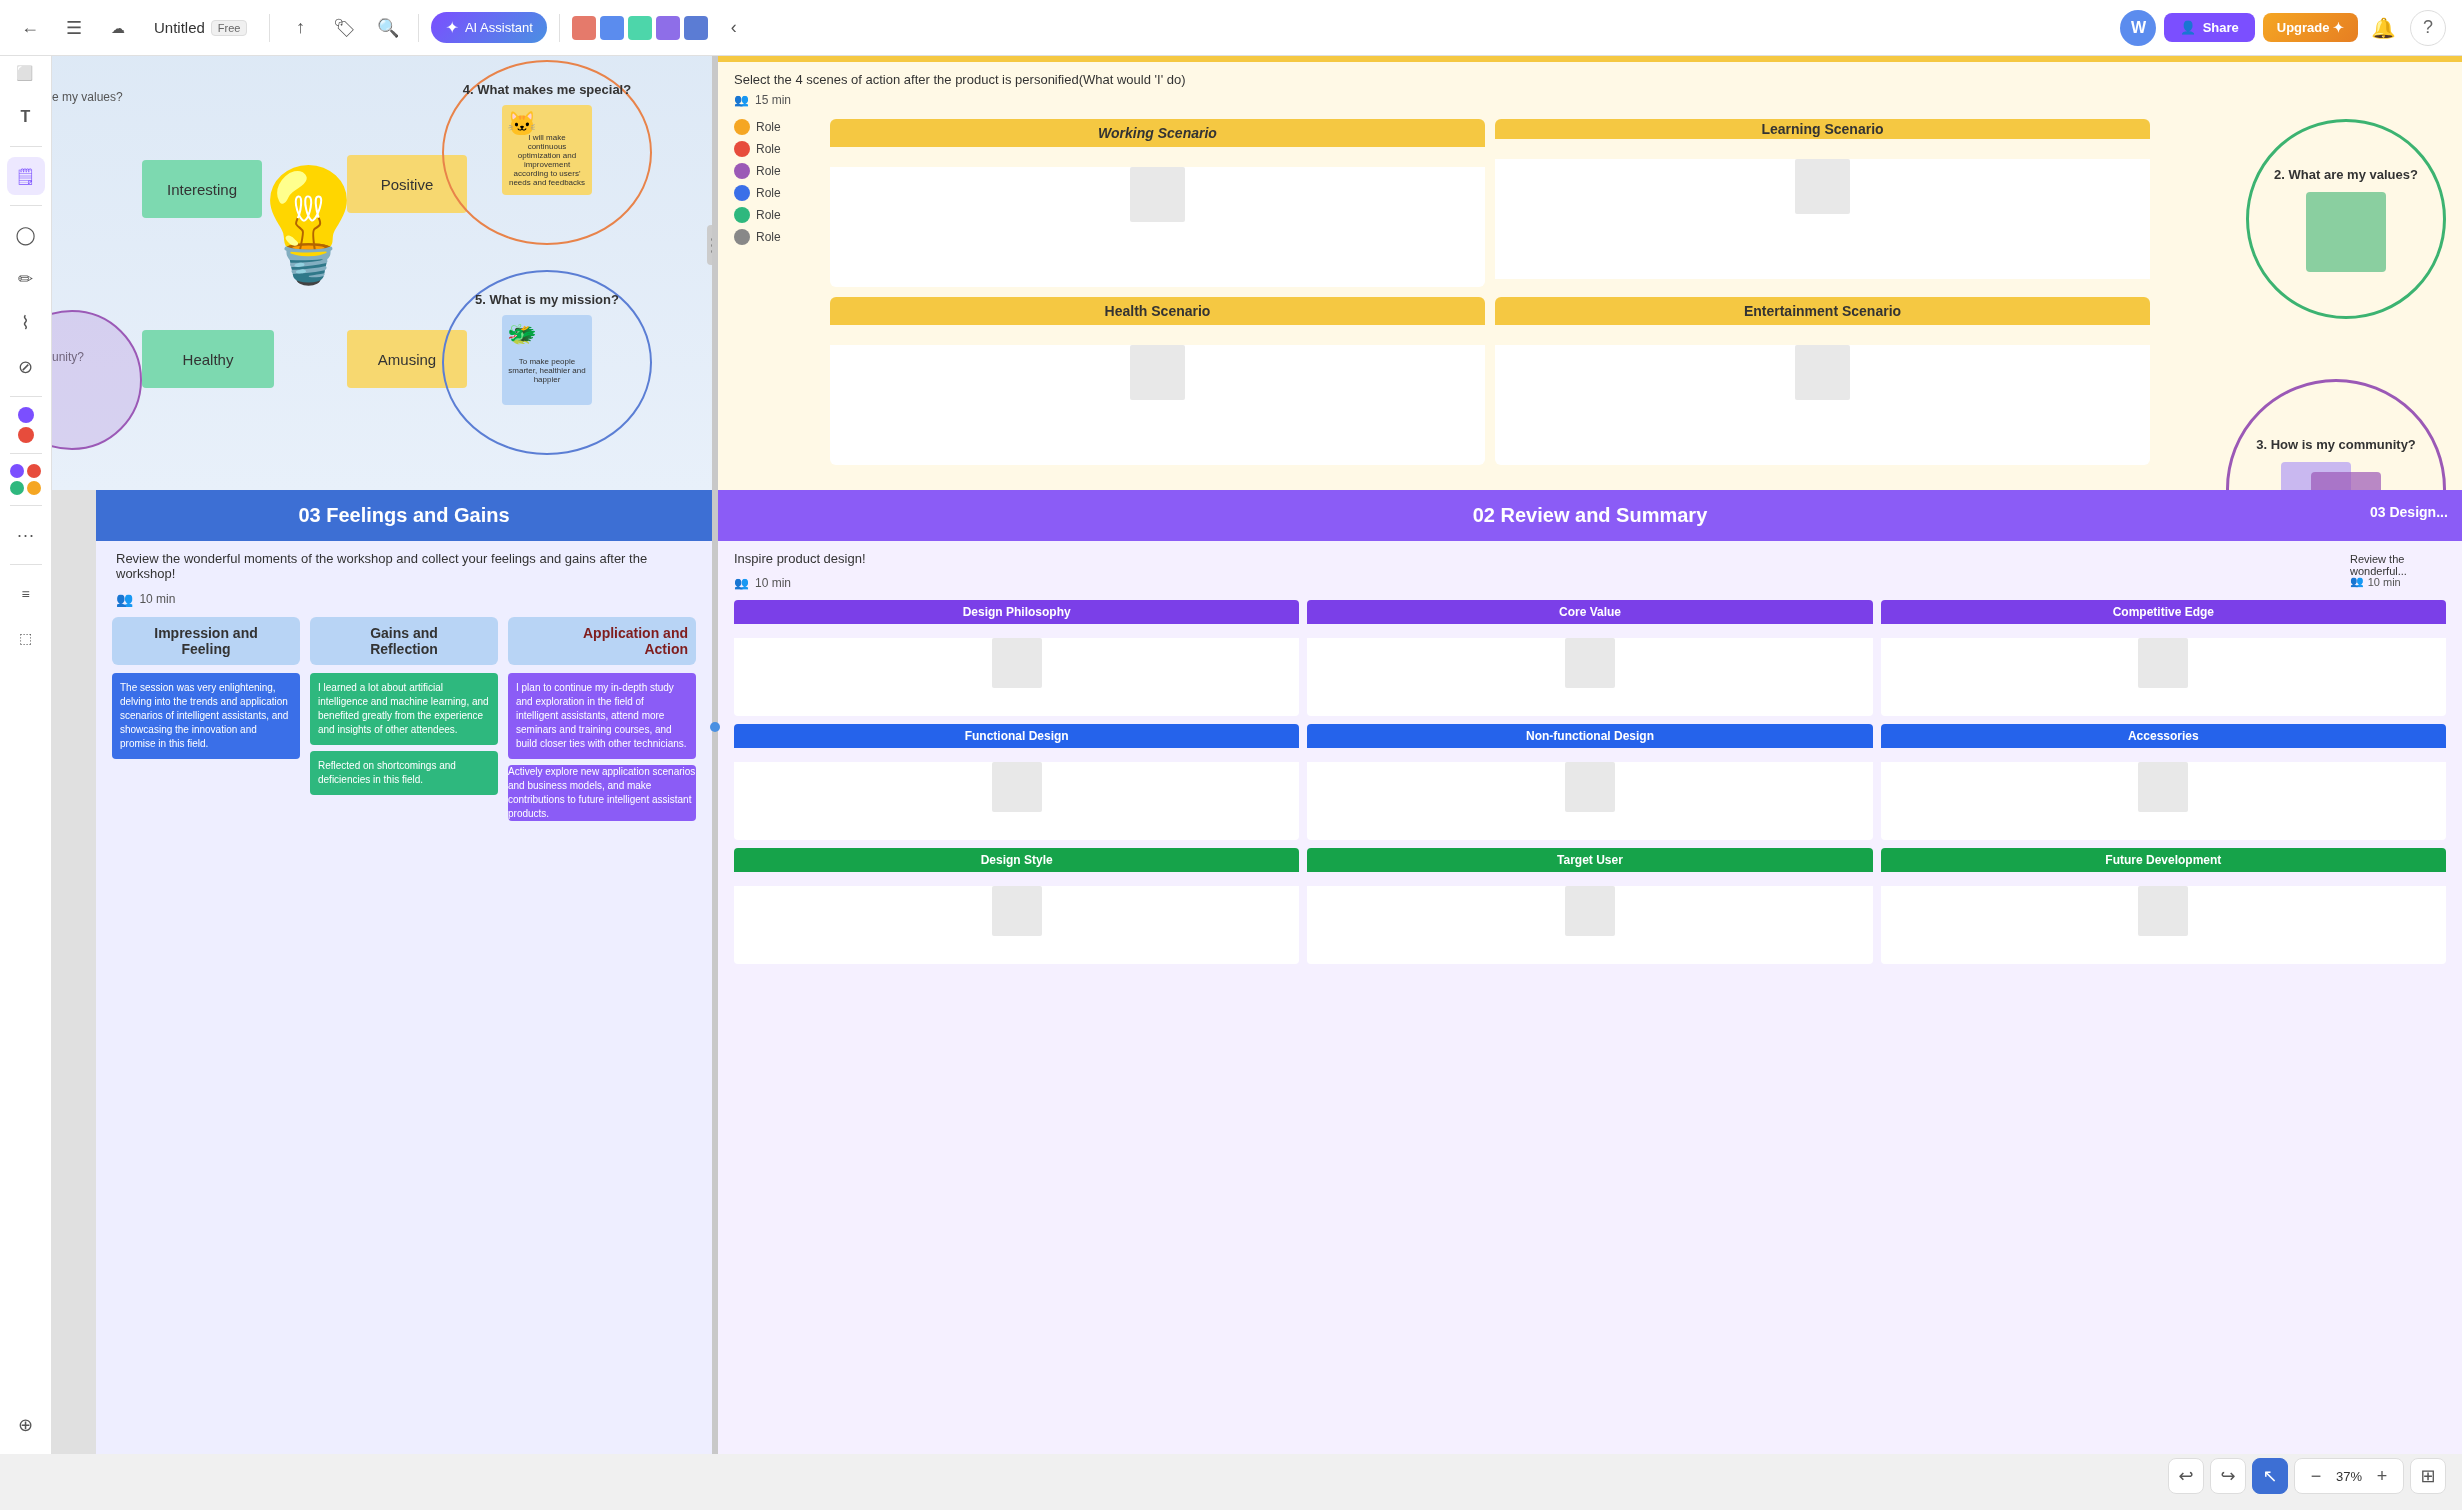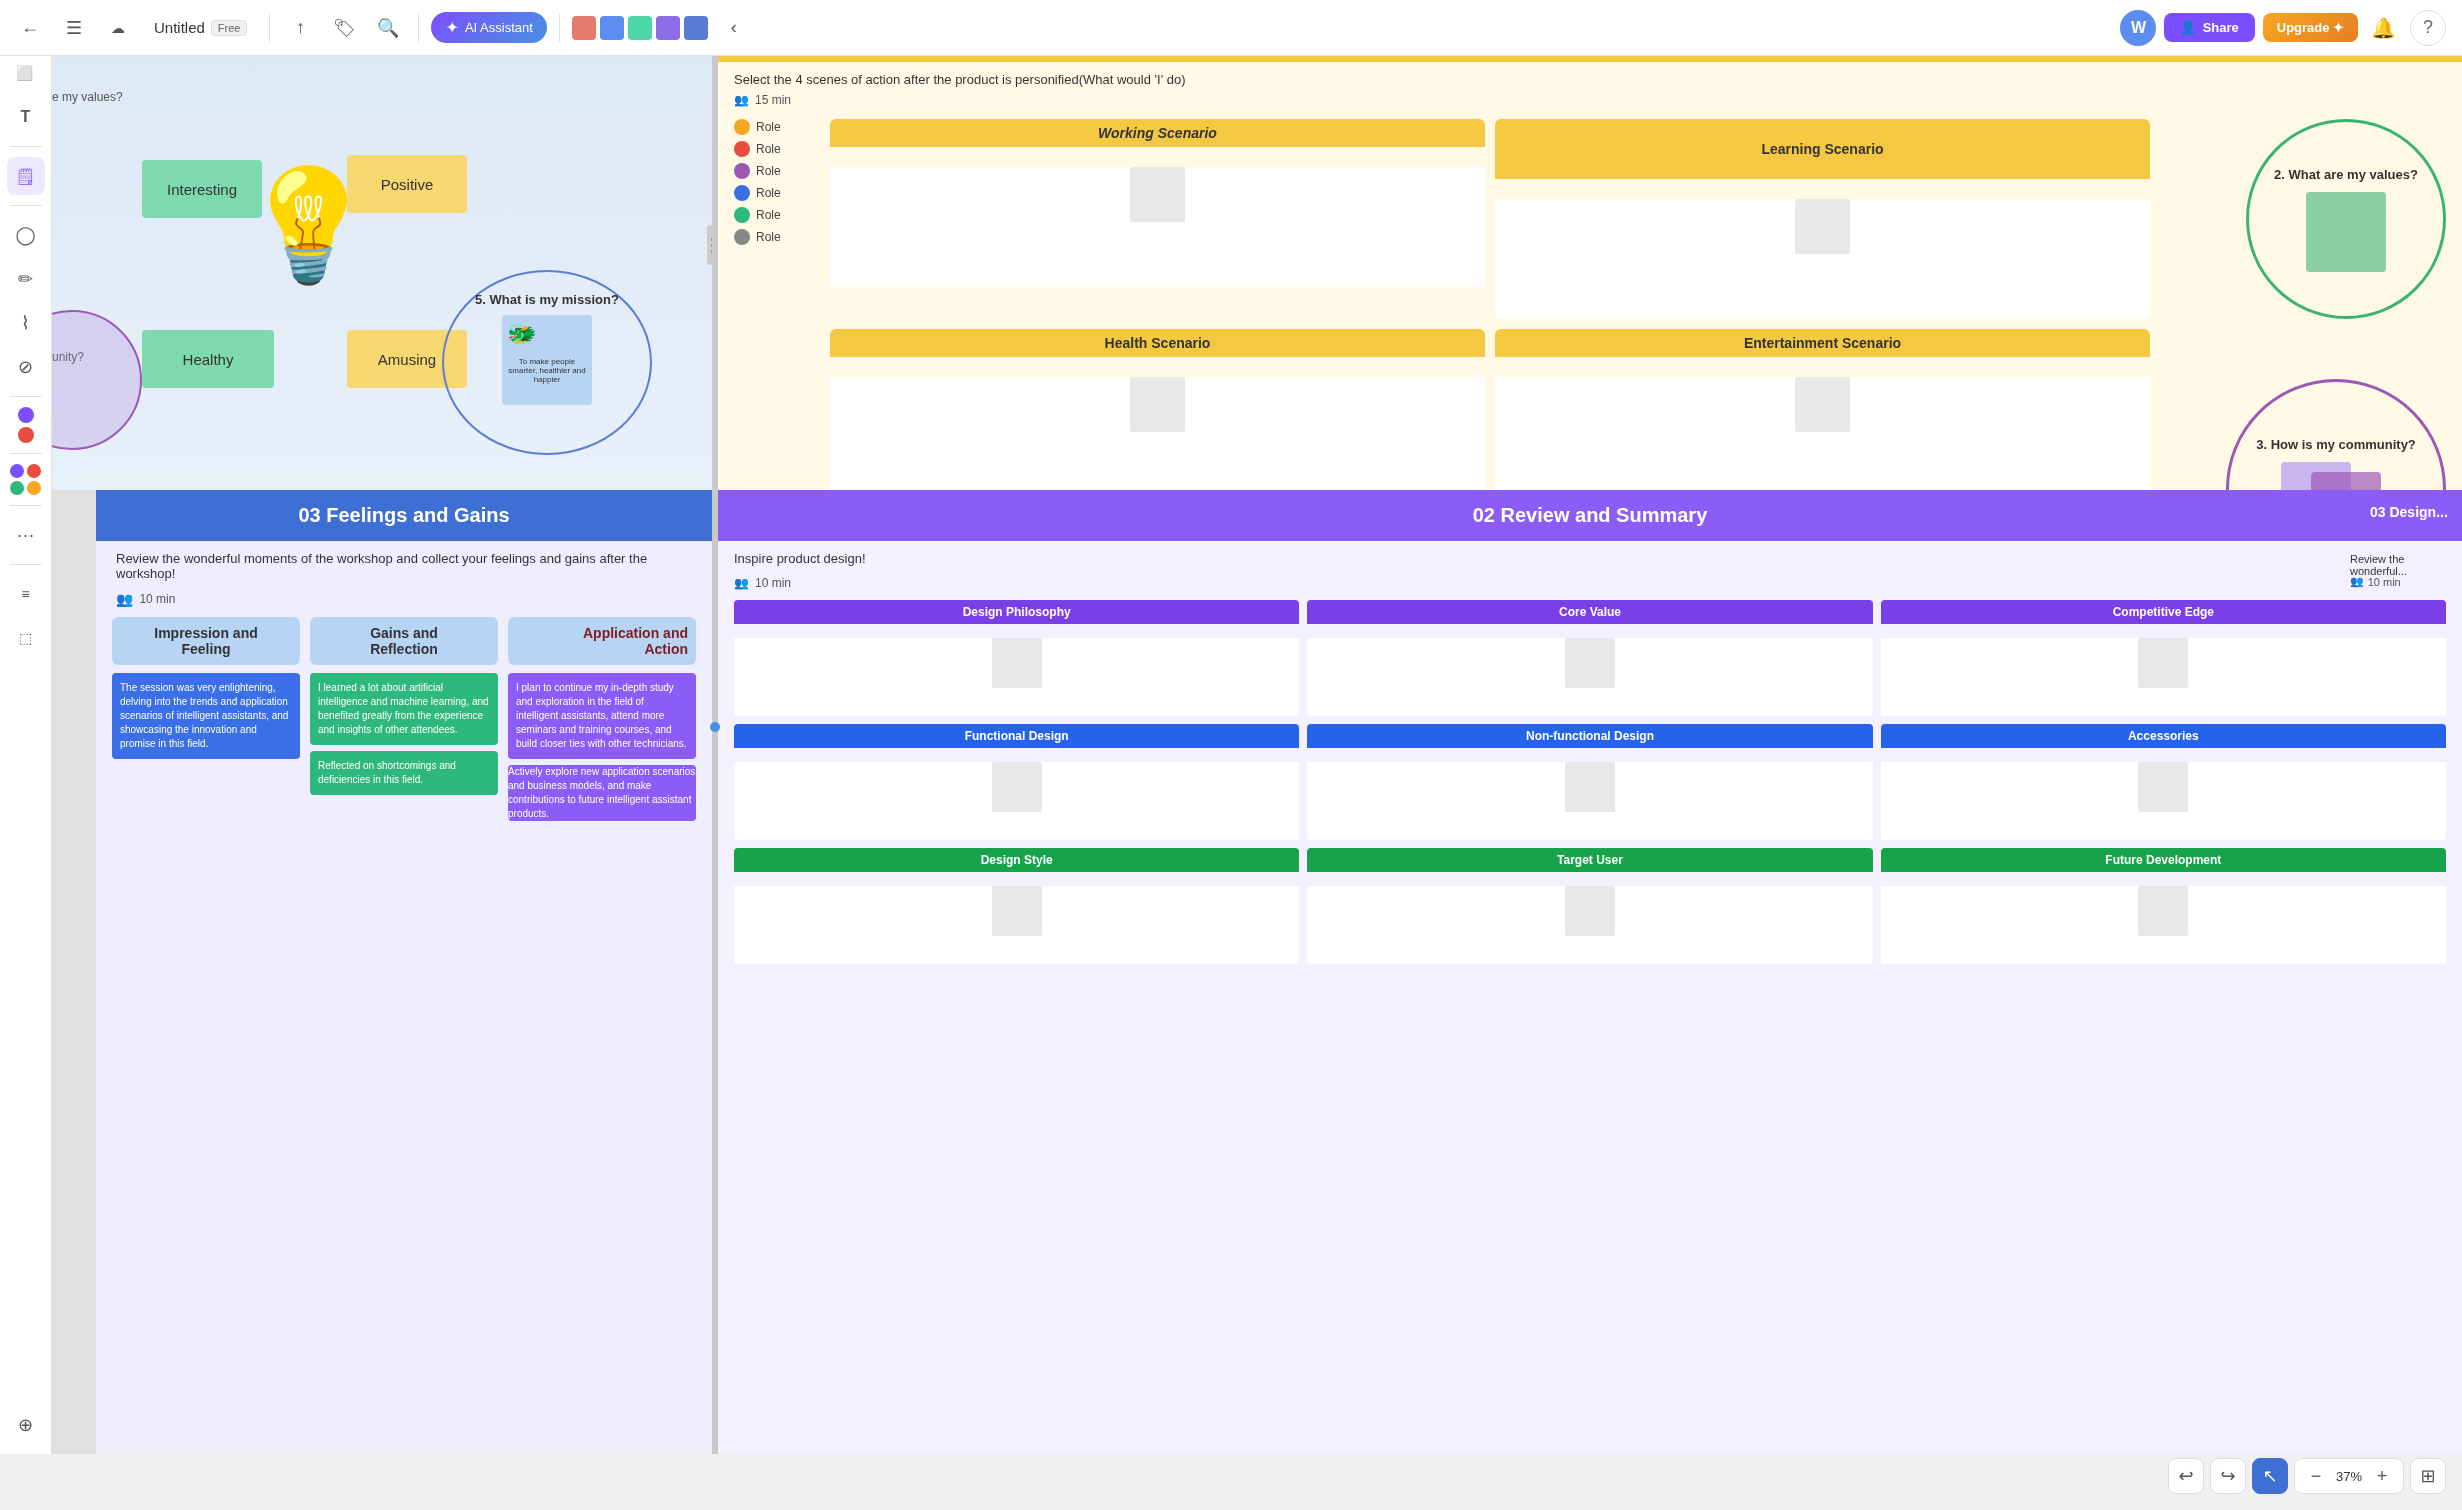--- a/index.html
+++ b/index.html
@@ -191,20 +191,28 @@
       </div>
       <div style="position:absolute; left:90px; top:330px; width:132px; height:58px; background:#7dd9b0; border-radius:4px; display:flex; align-items:center; justify-content:center; font-size:15px; font-weight:500; color:#333;">
         <span>Healthy</span>
       </div>
       <div style="position:absolute; left:295px; top:330px; width:120px; height:58px; background:#f7d870; border-radius:4px; display:flex; align-items:center; justify-content:center; font-size:15px; font-weight:500; color:#333;">
         <span>Amusing</span>
       </div>
 
       <div style="position:absolute; left:188px; top:170px; font-size:110px; color:#2a9e7e; line-height:1;">💡</div>
 
+      <div style="position:absolute; left:390px; top:60px; width:210px; height:185px; border-radius:50%; border:2.5px solid #e8834a; display:flex; flex-direction:column; align-items:center; justify-content:flex-start; padding:20px 15px 10px;">
+        <div style="font-size:13px; font-weight:600; color:#333; text-align:center; margin-bottom:8px;">4.  What makes me special?</div>
+
+        <div style="width:90px; height:90px; background:#f7d870; border-radius:4px; position:relative; display:flex; align-items:center; justify-content:center; padding:6px;">
+          <div style="position:absolute; left:5px; top:5px; font-size:24px;">🐱</div>
+          <div style="font-size:8px; color:#333; text-align:center; padding-top:20px;">I will make continuous optimization and improvement according to users' needs and feedbacks</div>
+        </div>
+      </div>
 
       <div style="position:absolute; left:390px; top:270px; width:210px; height:185px; border-radius:50%; border:2.5px solid #5b7ed4; display:flex; flex-direction:column; align-items:center; justify-content:flex-start; padding:20px 15px 10px;">
         <div style="font-size:13px; font-weight:600; color:#333; text-align:center; margin-bottom:8px;">5.  What is my mission?</div>
         <div style="width:90px; height:90px; background:#b8d4f5; border-radius:4px; position:relative; display:flex; align-items:center; justify-content:center; padding:6px;">
           <div style="position:absolute; left:5px; top:5px; font-size:24px;">🐲</div>
           <div style="font-size:8px; color:#333; text-align:center; padding-top:20px;">To make people smarter, healthier and happier</div>
         </div>
       </div>
 
       <div style="position:absolute; left:-50px; top:310px; width:140px; height:140px; border-radius:50%; border:2.5px solid #9b59b6; background: rgba(180,140,220,0.3);"></div>
@@ -357,21 +365,21 @@
             <div style="border-radius:6px; overflow:hidden;font-style:italic;">
               <div style="background:#f5c842; color:#333; font-size:14px; font-weight:600; text-align:center; padding:6px;">
                 <span>Working Scenario</span>
               </div>
               <div style="background:#fff; height:120px;">
                 <div style="width:55px; height:55px; background:#e8e8e8; border-radius:2px; margin:20px auto;"></div>
               </div>
             </div>
 
             <div style="border-radius:6px; overflow:hidden;">
-              <div style="background:#f5c842; color:#333; font-size:14px; font-weight:600; text-align:center; padding:22px;">
+              <div style="background:#f5c842; color:#333; font-size:14px; font-weight:600; text-align:center; padding:2px;">
                 <span>Learning Scenario</span>
               </div>
               <div style="background:#fff; height:120px;">
                 <div style="width:55px; height:55px; background:#e8e8e8; border-radius:2px; margin:20px auto;"></div>
               </div>
             </div>
 
             <div style="border-radius:6px; overflow:hidden;">
               <div style="background:#f5c842; color:#333; font-size:14px; font-weight:600; text-align:center; padding:6px;">
                 <span>Health Scenario</span>

